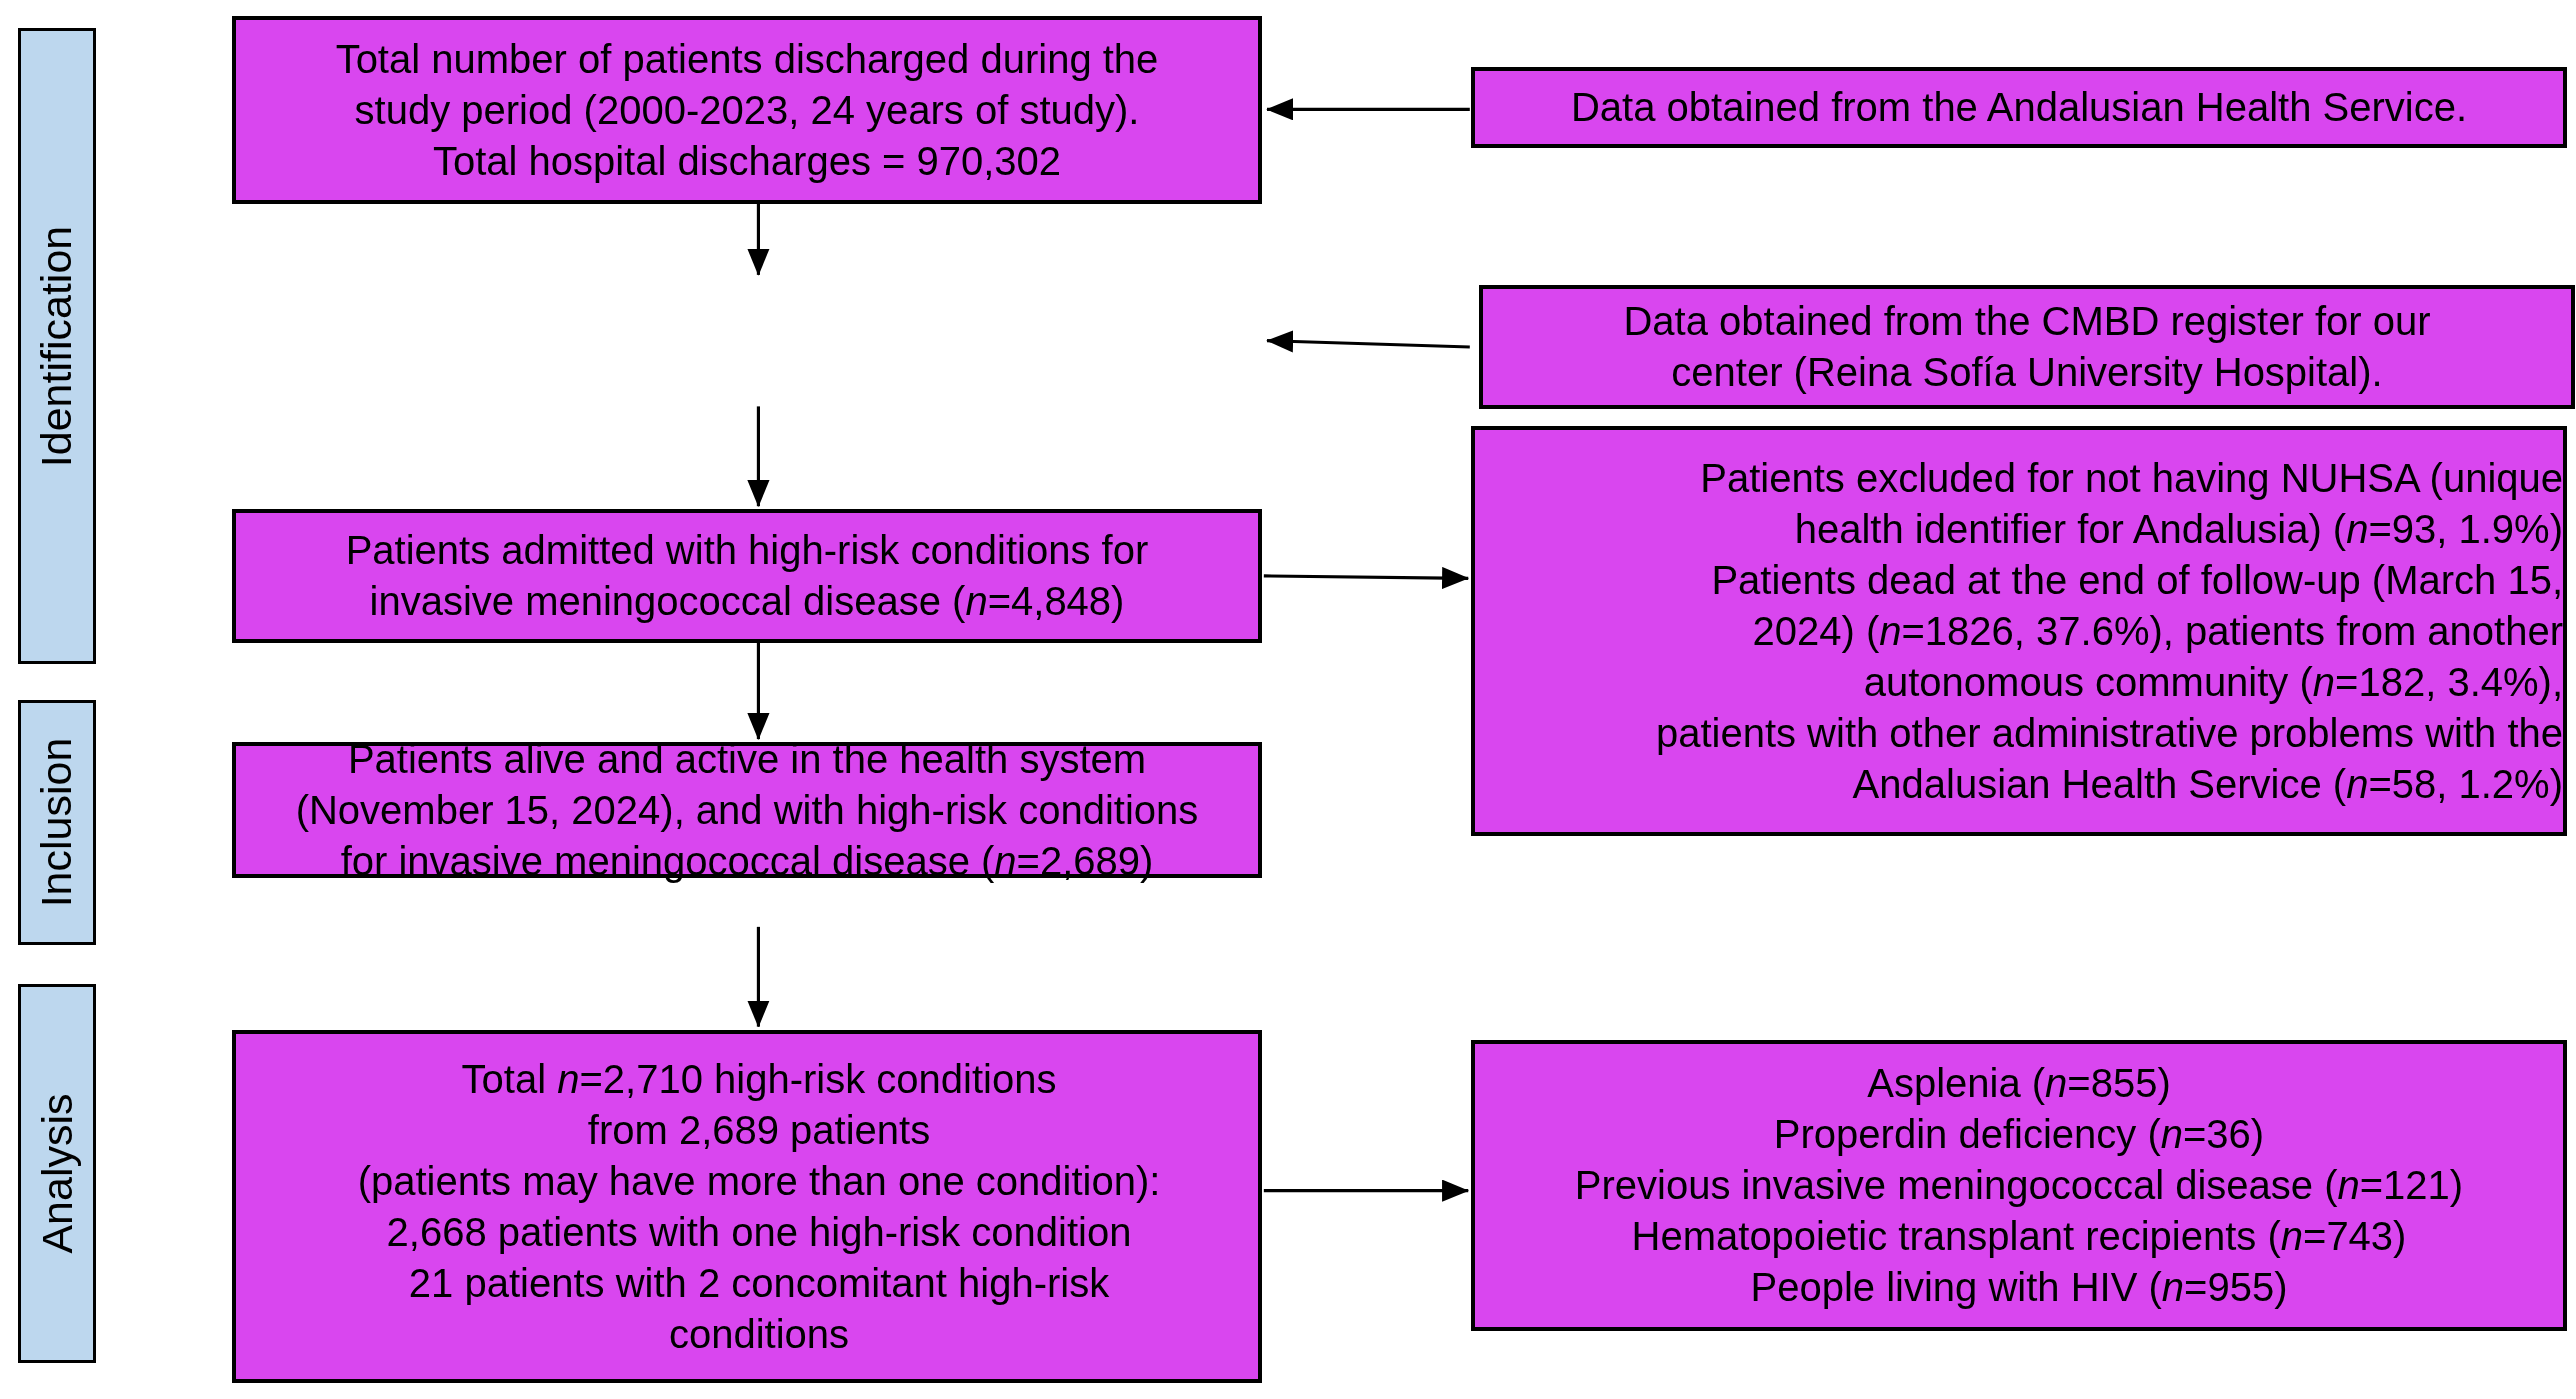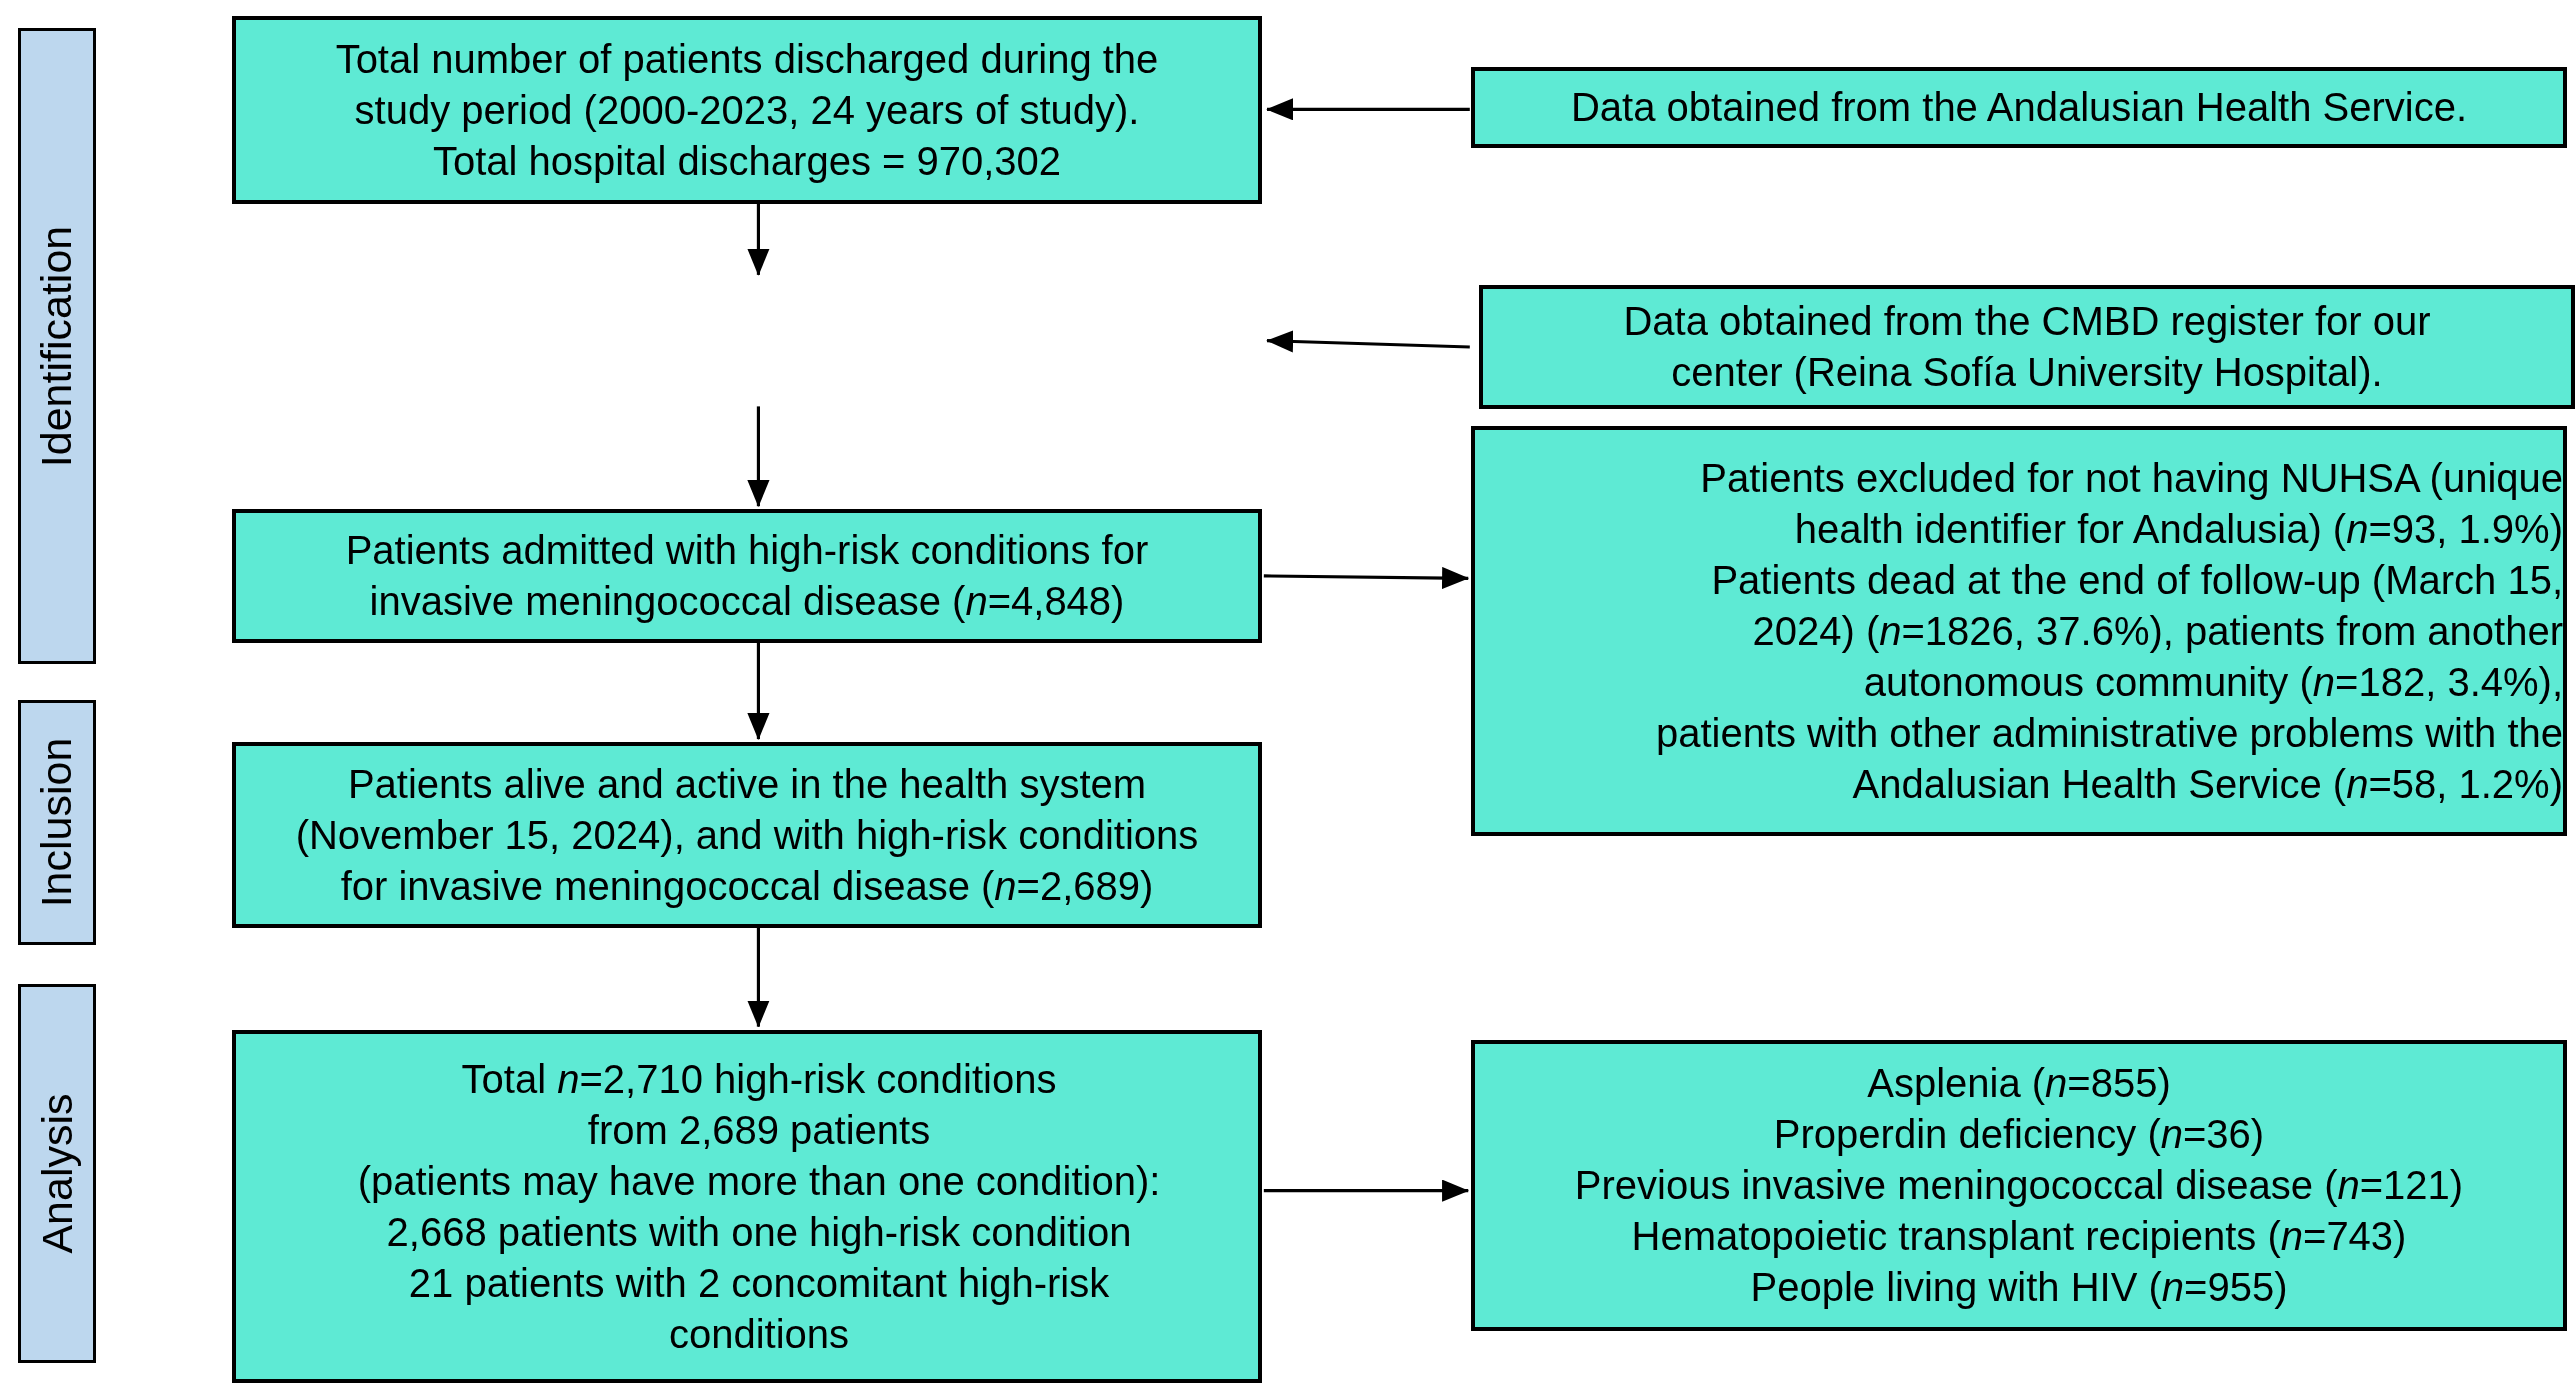--- a/index.html
+++ b/index.html
@@ -28,38 +28,38 @@
     white-space: nowrap;
     font-size: 43px;
     line-height: 43px;
   }
   #stage-identification { top: 28px;  height: 636px; }
   #stage-inclusion      { top: 700px; height: 245px; }
   #stage-analysis       { top: 984px; height: 379px; }
 
   .box {
     position: absolute;
-    background: #5eead4;
+    background: #d946ef;
     border: 4px solid #000000;
     box-sizing: border-box;
     display: flex;
     flex-direction: column;
     justify-content: center;
     align-items: center;
     text-align: center;
     font-size: 40px;
     line-height: 51px;
   }
   .box .ln { white-space: nowrap; }
 
   .flow-box { left: 232px; width: 1030px; }
   #box-discharges { top: 16px;   height: 188px; }
   #box-codes      { top: 278px;  height: 130px; }
   #box-admitted   { top: 509px;  height: 134px; }
-  #box-alive      { top: 742px;  height: 186px; justify-content: center; }
+  #box-alive      { top: 742px;  height: 136px; justify-content: center; }
   #box-analysis   { top: 1030px; height: 353px; padding-left: 24px; }
 
   .side-box { left: 1471px; width: 1096px; }
   #box-src-shs     { top: 67px;   height: 81px; }
   #box-src-cmbd    { top: 285px;  height: 124px; margin-left: 8px; }
   #box-exclusions  { top: 426px;  height: 410px; align-items: flex-end; }
   #box-conditions  { top: 1040px; height: 291px; }
 
   #connector-layer {
     position: absolute;

